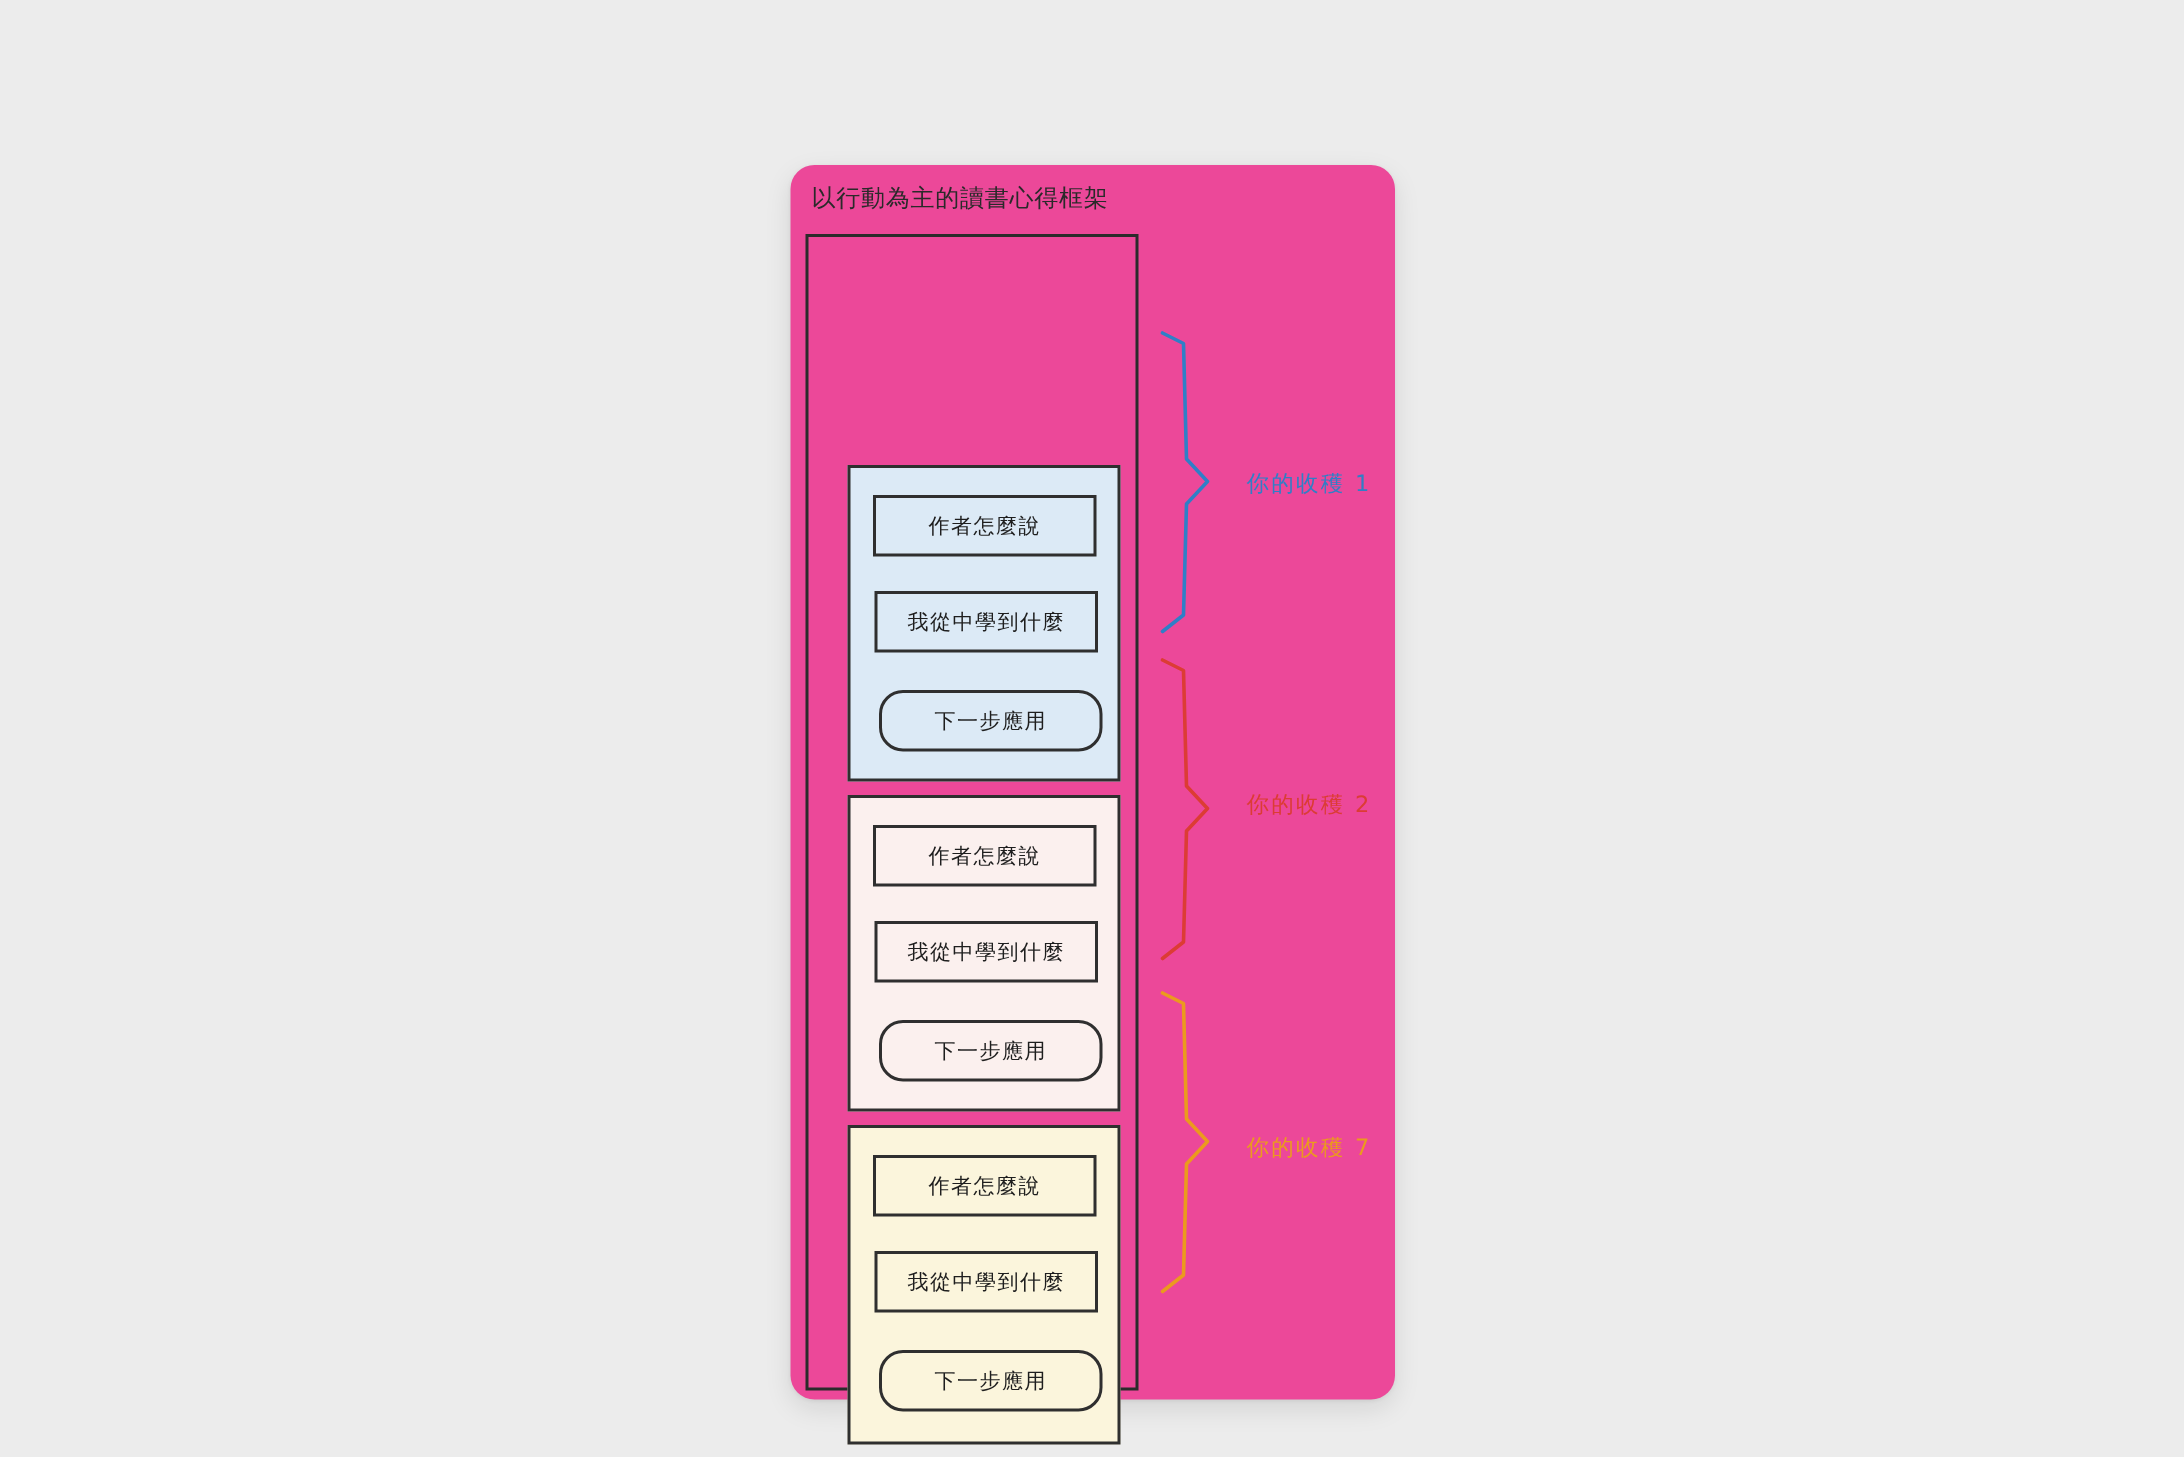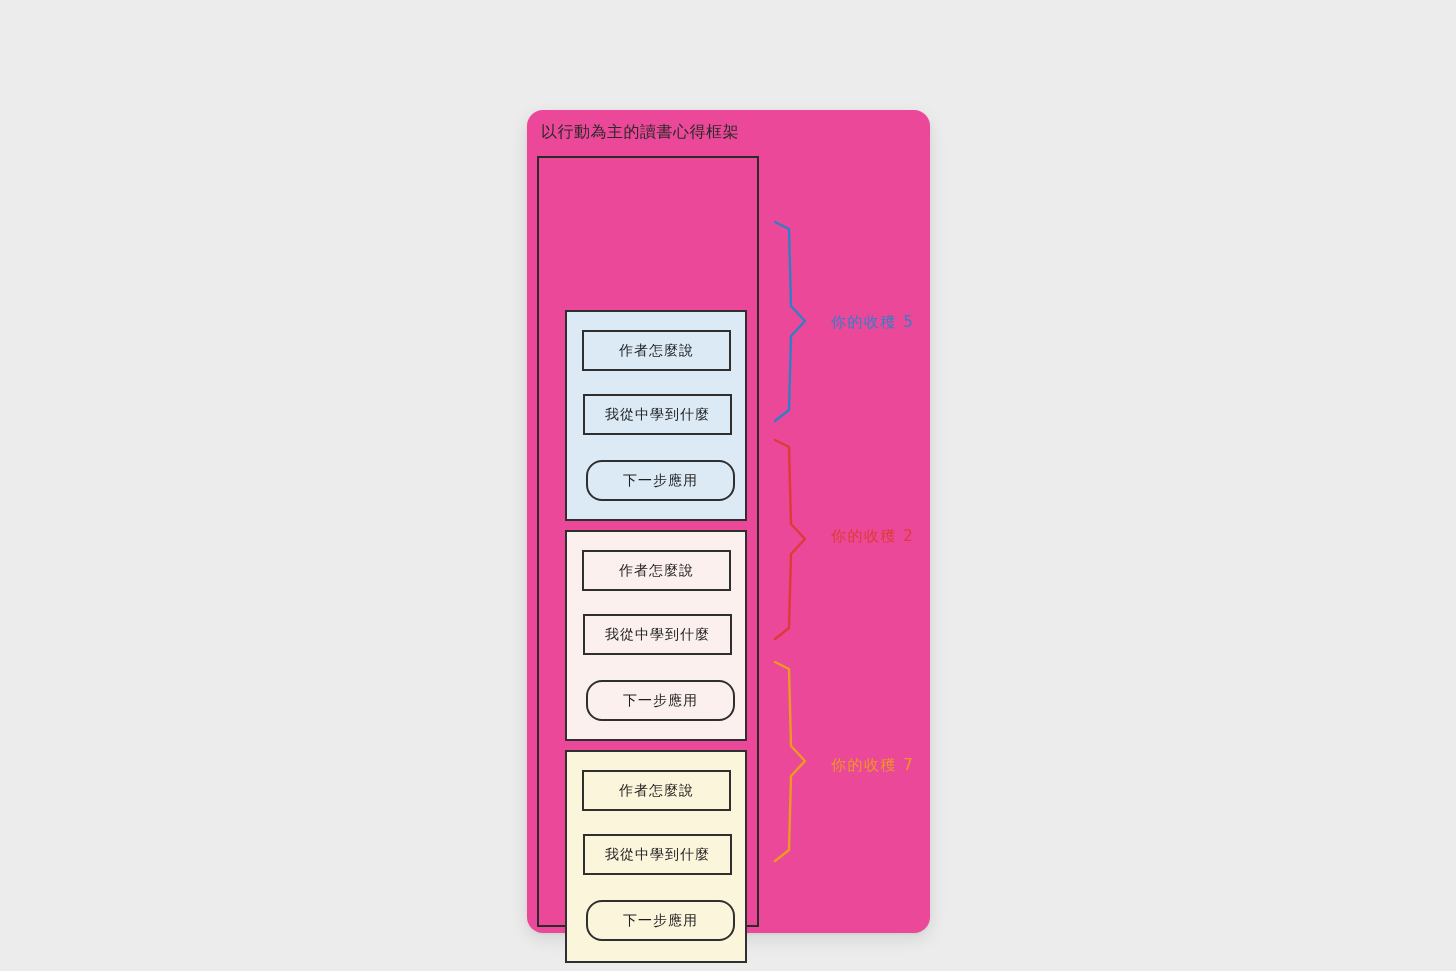--- a/index.html
+++ b/index.html
@@ -188,15 +188,15 @@
 </svg>
 
 <svg class="brace" id="brace-2" viewBox="0 0 58 210">
   <path d="M4 4 L18 11 L20 88 L34 103 L20 118 L18 192 L4 203" fill="none" stroke="#dc3c34" stroke-width="2.4" stroke-linecap="round" stroke-linejoin="round"></path>
 </svg>
 
 <svg class="brace" id="brace-3" viewBox="0 0 58 210">
   <path d="M4 4 L18 11 L20 88 L34 103 L20 118 L18 192 L4 203" fill="none" stroke="#eb9a1e" stroke-width="2.4" stroke-linecap="round" stroke-linejoin="round"></path>
 </svg>
 
-<div class="harvest-label" id="label-1">你的收穫 5</div>
+<div class="harvest-label" id="label-1">你的收穫 1</div>
 <div class="harvest-label" id="label-2">你的收穫 2</div>
 <div class="harvest-label" id="label-3">你的收穫 7</div>
 
 </body></html>

